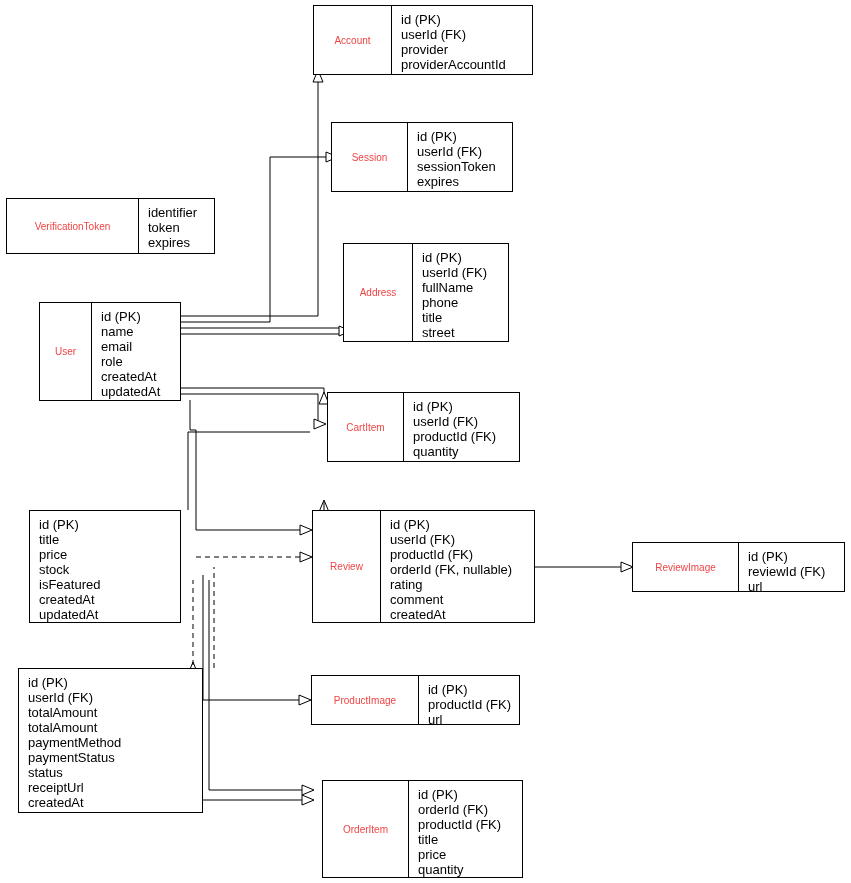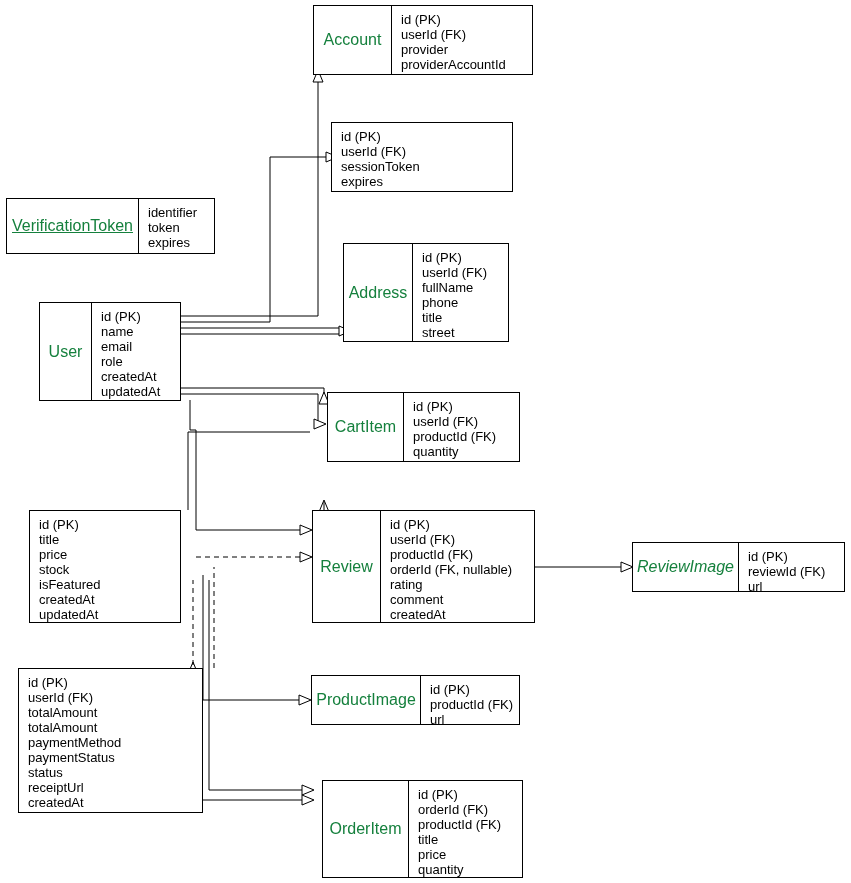--- a/index.html
+++ b/index.html
@@ -24,22 +24,22 @@
     flex-direction: row;
     align-items: stretch;
     z-index: 2;
   }
   .entity-name {
     box-sizing: border-box;
     display: flex;
     align-items: center;
     justify-content: center;
     padding: 0 8px;
-    font-size: 16px;
-    color: #15803d;
+    font-size: 10px;
+    color: #ef4444;
     border-right: 1px solid #000000;
     white-space: nowrap;
   }
   .entity-attrs {
     box-sizing: border-box;
     padding: 6px 8px 6px 9px;
     display: flex;
     flex-direction: column;
     justify-content: flex-start;
     flex: 1 1 auto;
@@ -126,30 +126,31 @@
     <div class="entity-name" style="width:78px;">Account</div>
     <div class="entity-attrs">
       <div class="attr">id (PK)</div>
       <div class="attr">userId (FK)</div>
       <div class="attr">provider</div>
       <div class="attr">providerAccountId</div>
     </div>
   </div>
 
   <div class="entity" style="left:331px; top:122px; width:182px; height:70px;">
+    <div class="entity-name" style="width:76px;">Session</div>
     <div class="entity-attrs">
       <div class="attr">id (PK)</div>
       <div class="attr">userId (FK)</div>
       <div class="attr">sessionToken</div>
       <div class="attr">expires</div>
     </div>
   </div>
 
   <div class="entity" style="left:6px; top:198px; width:209px; height:56px;">
-    <div class="entity-name" style="width:132px;text-decoration:underline;">VerificationToken</div>
+    <div class="entity-name" style="width:132px;">VerificationToken</div>
     <div class="entity-attrs">
       <div class="attr">identifier</div>
       <div class="attr">token</div>
       <div class="attr">expires</div>
     </div>
   </div>
 
   <div class="entity" style="left:343px; top:243px; width:166px; height:99px;">
     <div class="entity-name" style="width:69px;">Address</div>
     <div class="entity-attrs">
@@ -203,21 +204,21 @@
       <div class="attr">userId (FK)</div>
       <div class="attr">productId (FK)</div>
       <div class="attr">orderId (FK, nullable)</div>
       <div class="attr">rating</div>
       <div class="attr">comment</div>
       <div class="attr">createdAt</div>
     </div>
   </div>
 
   <div class="entity" style="left:632px; top:542px; width:213px; height:50px;">
-    <div class="entity-name" style="width:106px;font-style:italic;">ReviewImage</div>
+    <div class="entity-name" style="width:106px;">ReviewImage</div>
     <div class="entity-attrs">
       <div class="attr">id (PK)</div>
       <div class="attr">reviewId (FK)</div>
       <div class="attr">url</div>
     </div>
   </div>
 
   <div class="entity" style="left:18px; top:668px; width:185px; height:145px;">
     <div class="entity-attrs">
       <div class="attr">id (PK)</div>

